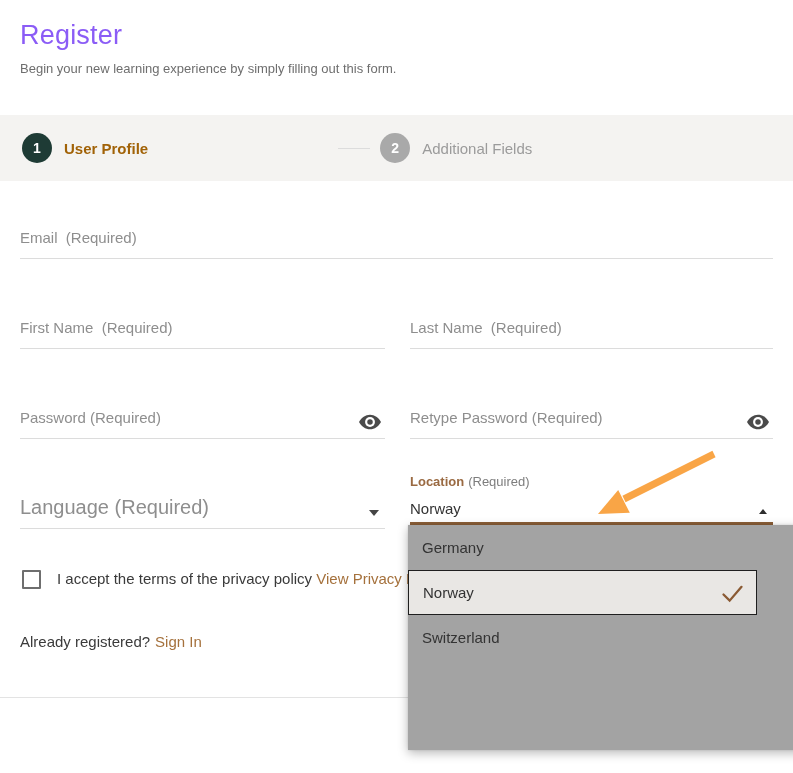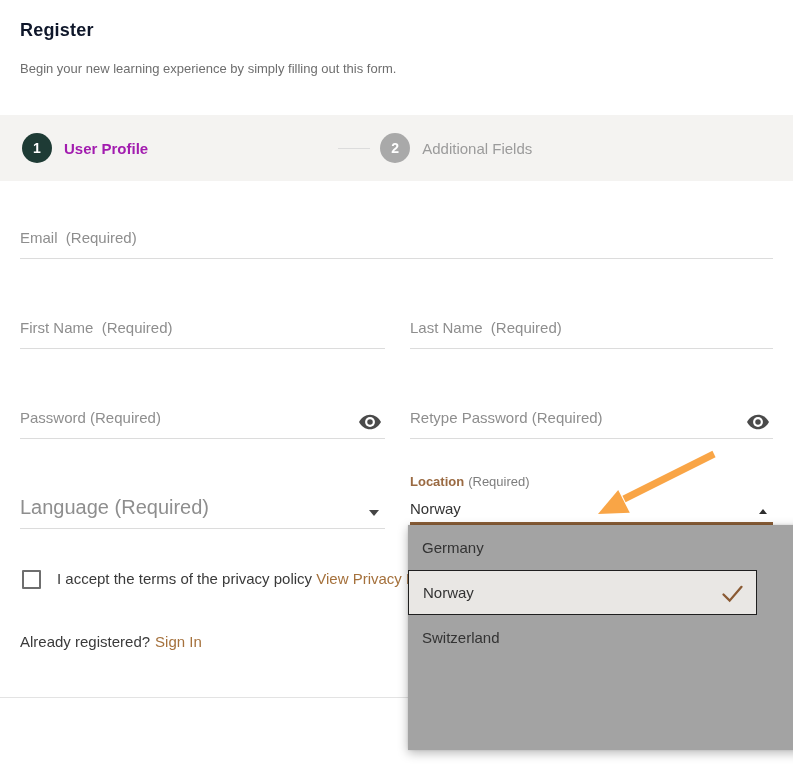--- a/index.html
+++ b/index.html
@@ -3,32 +3,32 @@
 <meta charset="utf-8">
 <style>
   html,body{margin:0;padding:0;}
   body{
     width:793px;height:773px;position:relative;overflow:hidden;
     background:#ffffff;
     font-family:"Liberation Sans", sans-serif;
     color:#333;
   }
   
-  .page-title{position:absolute;left:20px;top:20px;font-size:18px;font-weight:700;color:#0f172a;letter-spacing:.2px;}
+  .page-title{position:absolute;left:20px;top:20px;font-size:27px;font-weight:400;color:#8b5cf6;letter-spacing:.2px;}
   .page-subtitle{position:absolute;left:20px;top:61px;font-size:13px;color:#6e6e6e;}
   
   .stepper{position:absolute;left:0;top:115px;width:793px;height:66px;background:#f4f3f1;display:flex;align-items:center;}
   .step{display:flex;align-items:center;}
   .step-circle{width:30px;height:30px;border-radius:50%;display:flex;align-items:center;justify-content:center;
     color:#fff;font-size:14px;font-weight:700;}
   .step1 .step-circle{background:#1e3b35;}
   .step2 .step-circle{background:#a9a9a9;}
   .step1{margin-left:22px;}
   .step-label{margin-left:12px;font-size:15px;}
-  .step1 .step-label{font-weight:700;color:#a21caf;}
+  .step1 .step-label{font-weight:700;color:#a16207;}
   .step2 .step-label{font-weight:400;color:#9b9b9b;}
   .stepper-connector{width:32px;height:1px;background:#dcdcdc;margin:0 10px 0 190px;}
   
   .field{position:absolute;border-bottom:1px solid #dcdcdc;}
   .field input{
     width:100%;height:100%;border:0;outline:0;background:transparent;
     font-family:"Liberation Sans", sans-serif;font-size:15px;color:#333;
     padding:0 0 9px 0;box-sizing:border-box;display:block;
   }
   .field input::placeholder{color:#8e8e8e;opacity:1;}

